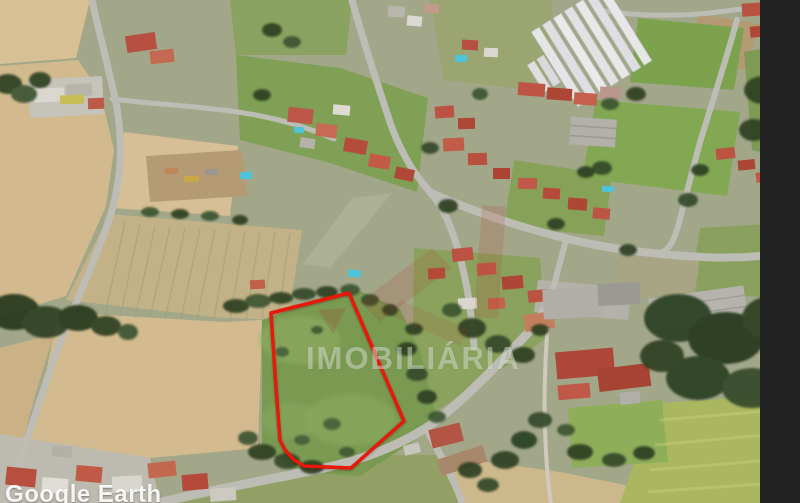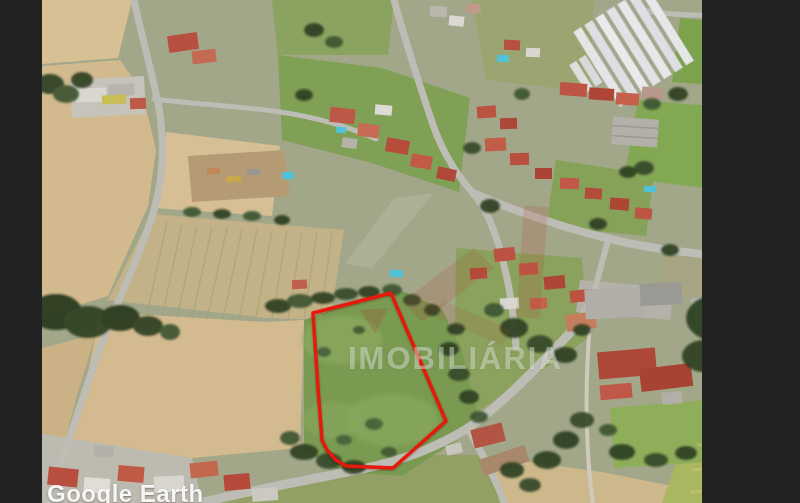--- a/index.html
+++ b/index.html
@@ -1,18 +1,18 @@
 <!DOCTYPE html>
 <html><head>
 <meta charset="utf-8">
 <style>
   html,body{margin:0;padding:0;background:#222;}
   #stage{
-    position:relative;width:660px;height:503px;overflow:hidden;
-    font-family:"Liberation Sans",sans-serif;background:#1d4ed8;margin-left:42px;
+    position:relative;width:760px;height:503px;overflow:hidden;
+    font-family:"Liberation Sans",sans-serif;background:#1d4ed8;
   }
   #stage svg{position:absolute;left:0;top:0;display:block;}
   .wm-text{
     position:absolute;left:306px;top:341px;
     font-size:31px;font-weight:bold;letter-spacing:2px;
     color:rgba(255,255,255,0.38);
     text-shadow:0 0 2px rgba(90,110,70,0.25);
     white-space:nowrap;pointer-events:none;
   }
   .ge-text{

